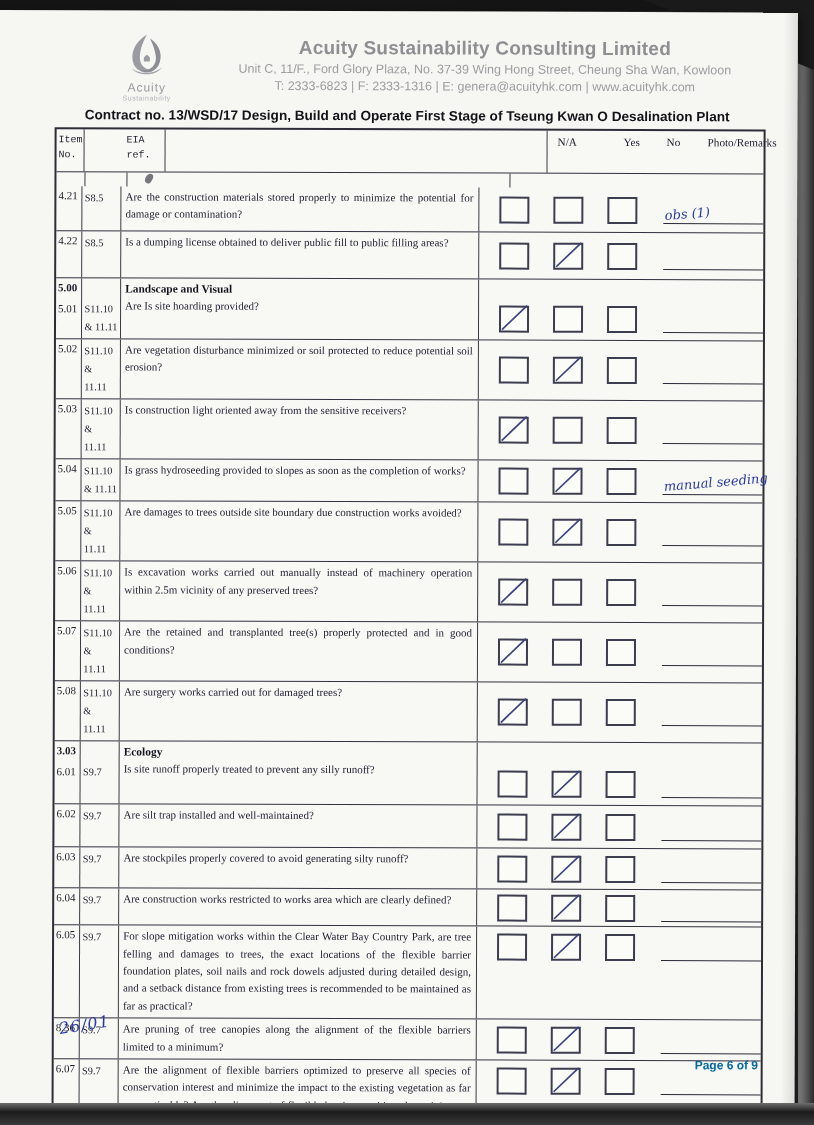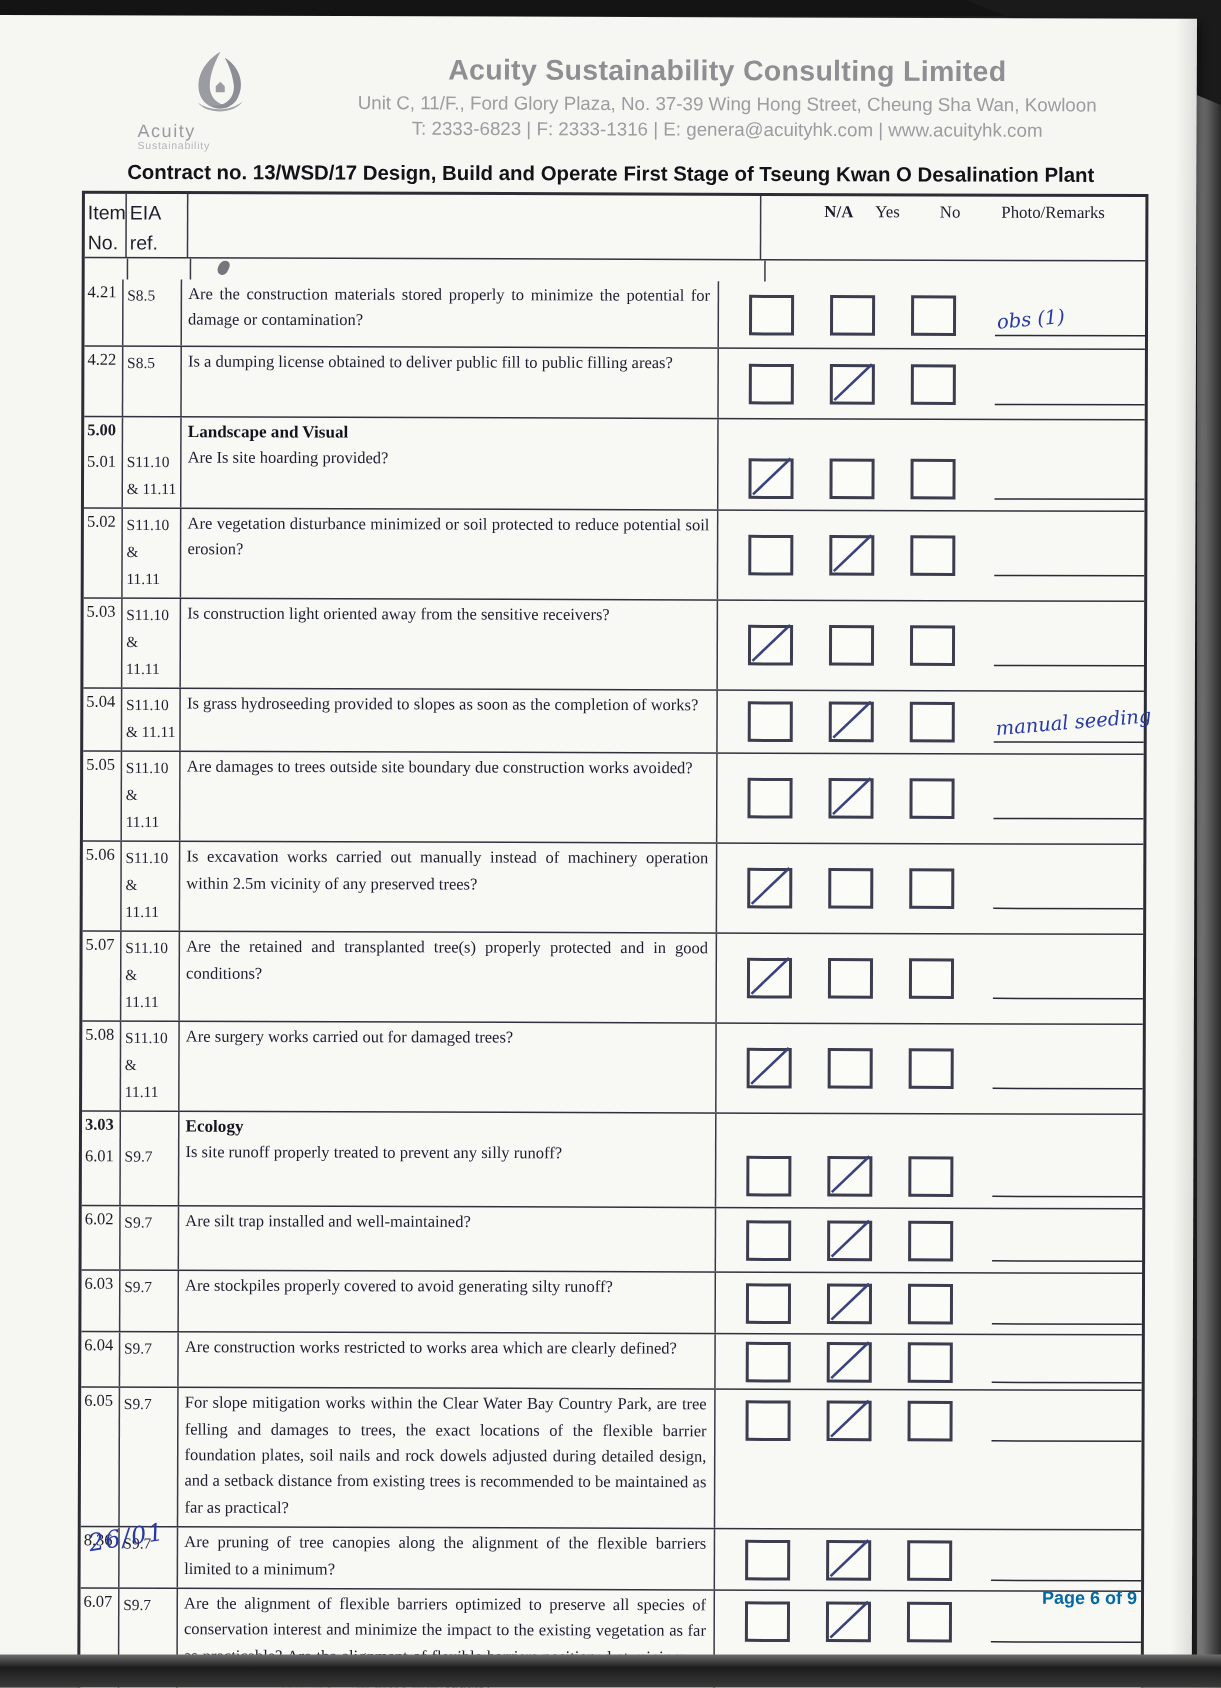--- a/index.html
+++ b/index.html
@@ -17,21 +17,21 @@
              clip-path:polygon(100% 0,0 0,100% 100%);}
 
   
   .paper{position:absolute;left:0;top:10px;width:798px;height:1094px;
          background:#f6f6f3;transform:rotate(.18deg);transform-origin:top left;
          box-shadow:2px 3px 6px rgba(0,0,0,.55);}
   .paper-shade{position:absolute;right:0;top:0;width:14px;height:100%;
                background:linear-gradient(90deg,rgba(0,0,0,0),rgba(0,0,0,.10));}
 
   
-  .logo{position:absolute;left:92px;top:22px;width:110px;color:#9a9aa0;}
+  .logo{position:absolute;left:92px;top:22px;width:110px;text-align:center;color:#9a9aa0;}
   .logo svg{display:block;margin:0 auto;}
   .logo .lg-name{font-family:"Liberation Sans",sans-serif;font-size:12px;letter-spacing:1px;color:#9b9ba1;}
   .logo .lg-sub{font-family:"Liberation Sans",sans-serif;font-size:7px;letter-spacing:.5px;color:#b5b5ba;}
   .head-block{position:absolute;left:190px;top:26px;width:590px;text-align:center;}
   .company{font-family:"Liberation Sans",sans-serif;font-weight:bold;font-size:19px;
            color:#8f8f93;letter-spacing:.2px;}
   .addr,.contact{font-family:"Liberation Sans",sans-serif;font-size:12.5px;color:#9d9da1;margin-top:3px;}
 
   .doc-title{position:absolute;left:50px;top:97px;width:715px;text-align:center;
              font-family:"Liberation Sans",sans-serif;font-weight:bold;font-size:13.6px;color:#121218;}
@@ -65,24 +65,24 @@
   .cbox .slash line{stroke:#39427e;stroke-width:1.7;}
 
   .remark-wrap{position:relative;margin-left:26px;width:100px;height:23px;flex:none;}
   .remark-line{position:absolute;left:0;bottom:0;width:100%;border-bottom:1.6px solid #2b2b38;}
   .hand{font-family:"DejaVu Serif",serif;font-style:italic;color:#2739a4;}
   .remark-hand{position:absolute;left:2px;bottom:1px;font-size:13px;white-space:nowrap;
                transform:rotate(-5deg);transform-origin:left bottom;}
 
   
   .hrow{display:flex;height:42px;}
-  .hrow .c-item,.hrow .c-eia{font-size:13px;font-family:Liberation Sans, sans-serif;line-height:1.5;}
-  .hrow .c-eia{white-space:normal;}
+  .hrow .c-item,.hrow .c-eia{font-size:10px;font-family:Liberation Mono, monospace;line-height:1.5;}
+  .hrow .c-eia{white-space:normal;margin-left:40px;}
   .h-checklabels{flex:1;position:relative;font-size:11.2px;color:#1c1c2c;}
-  .h-na{position:absolute;left:42px;top:5px;font-weight:bold;}
+  .h-na{position:absolute;left:10px;top:5px;}
   .h-yes{position:absolute;left:76px;top:5px;font-family:Liberation Serif, serif;}
   .h-no{position:absolute;left:119px;top:5px;}
   .h-remarks{position:absolute;left:160px;top:5px;}
   .gap-row{display:flex;height:14px;border-top:1.5px solid #32323e;position:relative;}
   .gap-row .gi{width:28px;border-right:1.2px solid #3a3a46;}
   .gap-row .ge{width:41px;border-right:1.2px solid #3a3a46;}
   .gap-row .gq{width:382px;border-right:1.2px solid #3a3a46;position:relative;}
   .scan-mark{position:absolute;left:18px;top:1px;width:7px;height:10px;background:#55555f;
              border-radius:60% 40% 50% 50%;transform:rotate(24deg);opacity:.8;}
 

